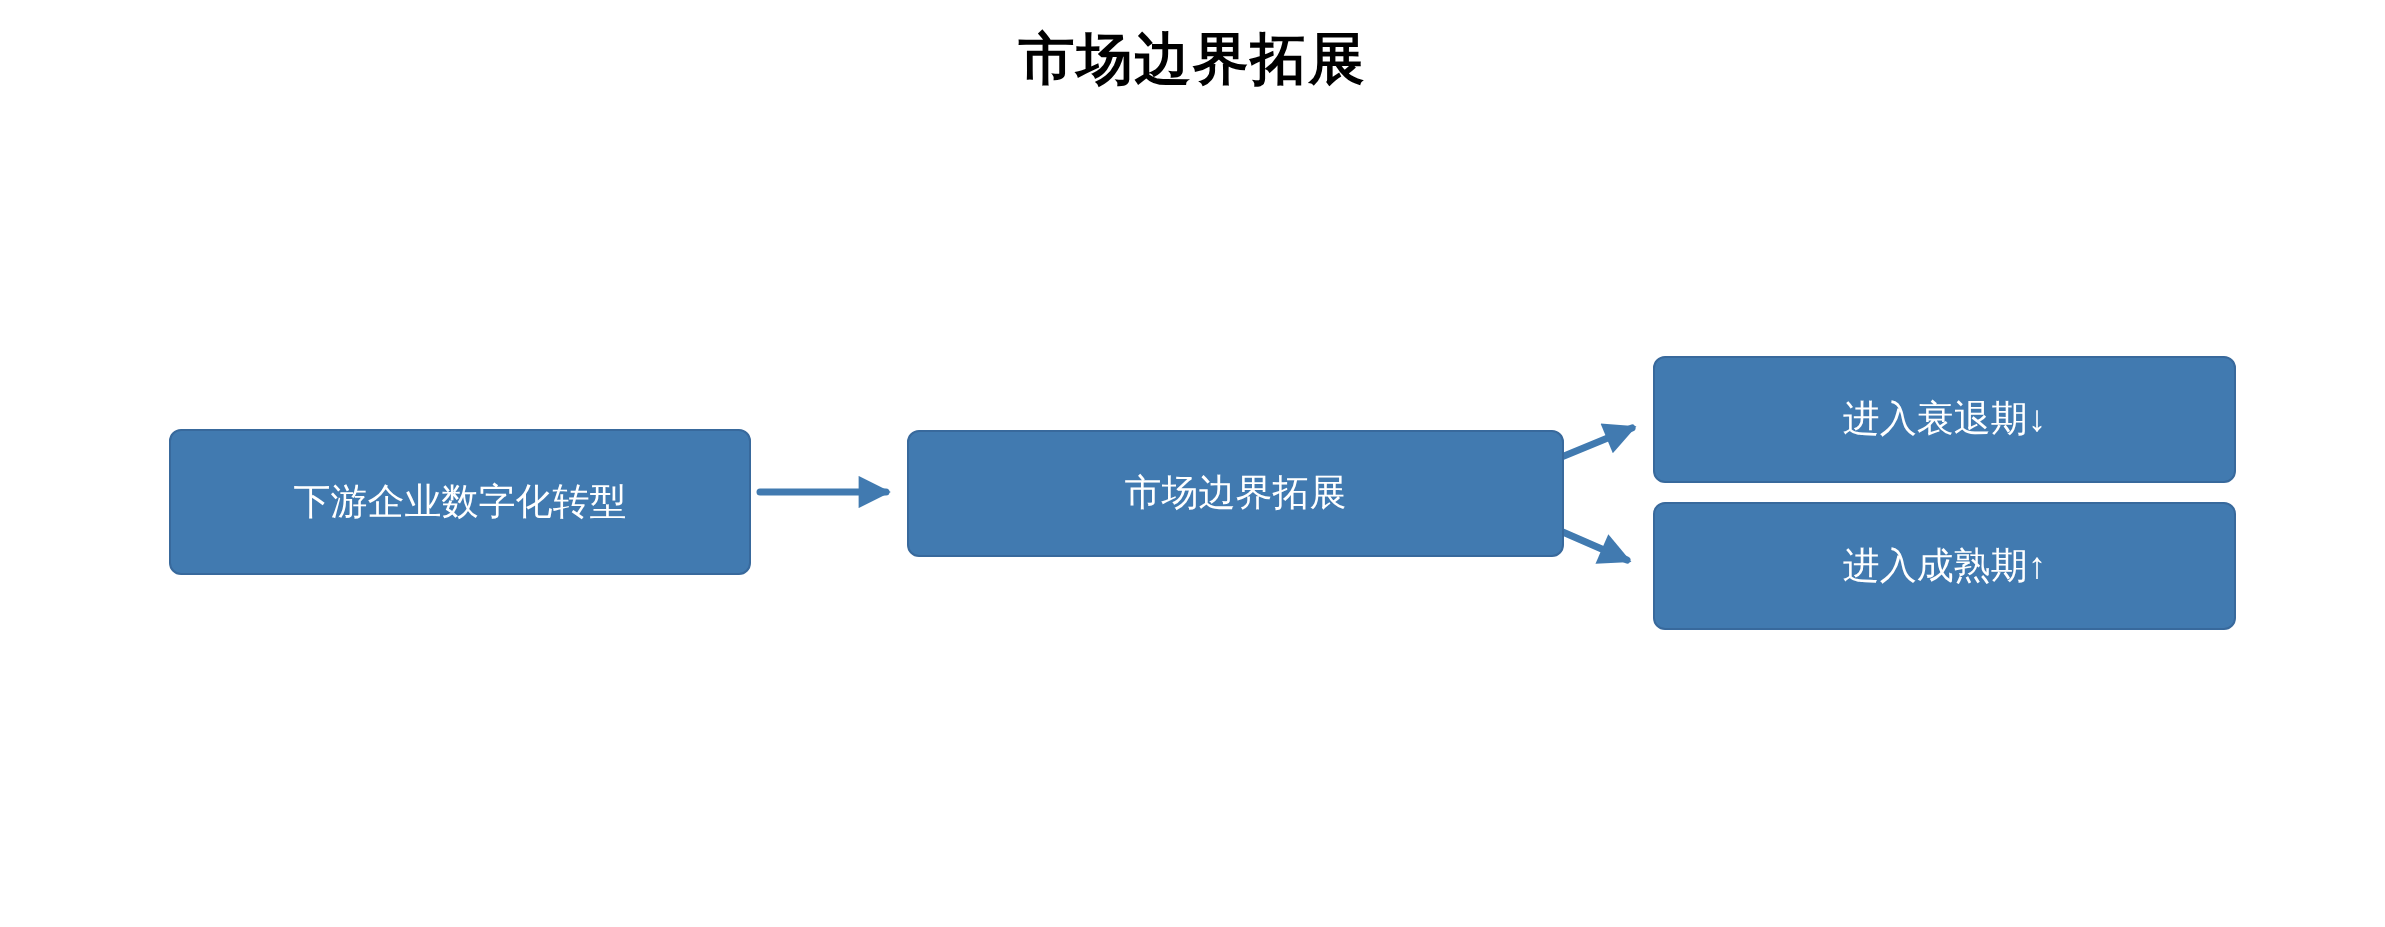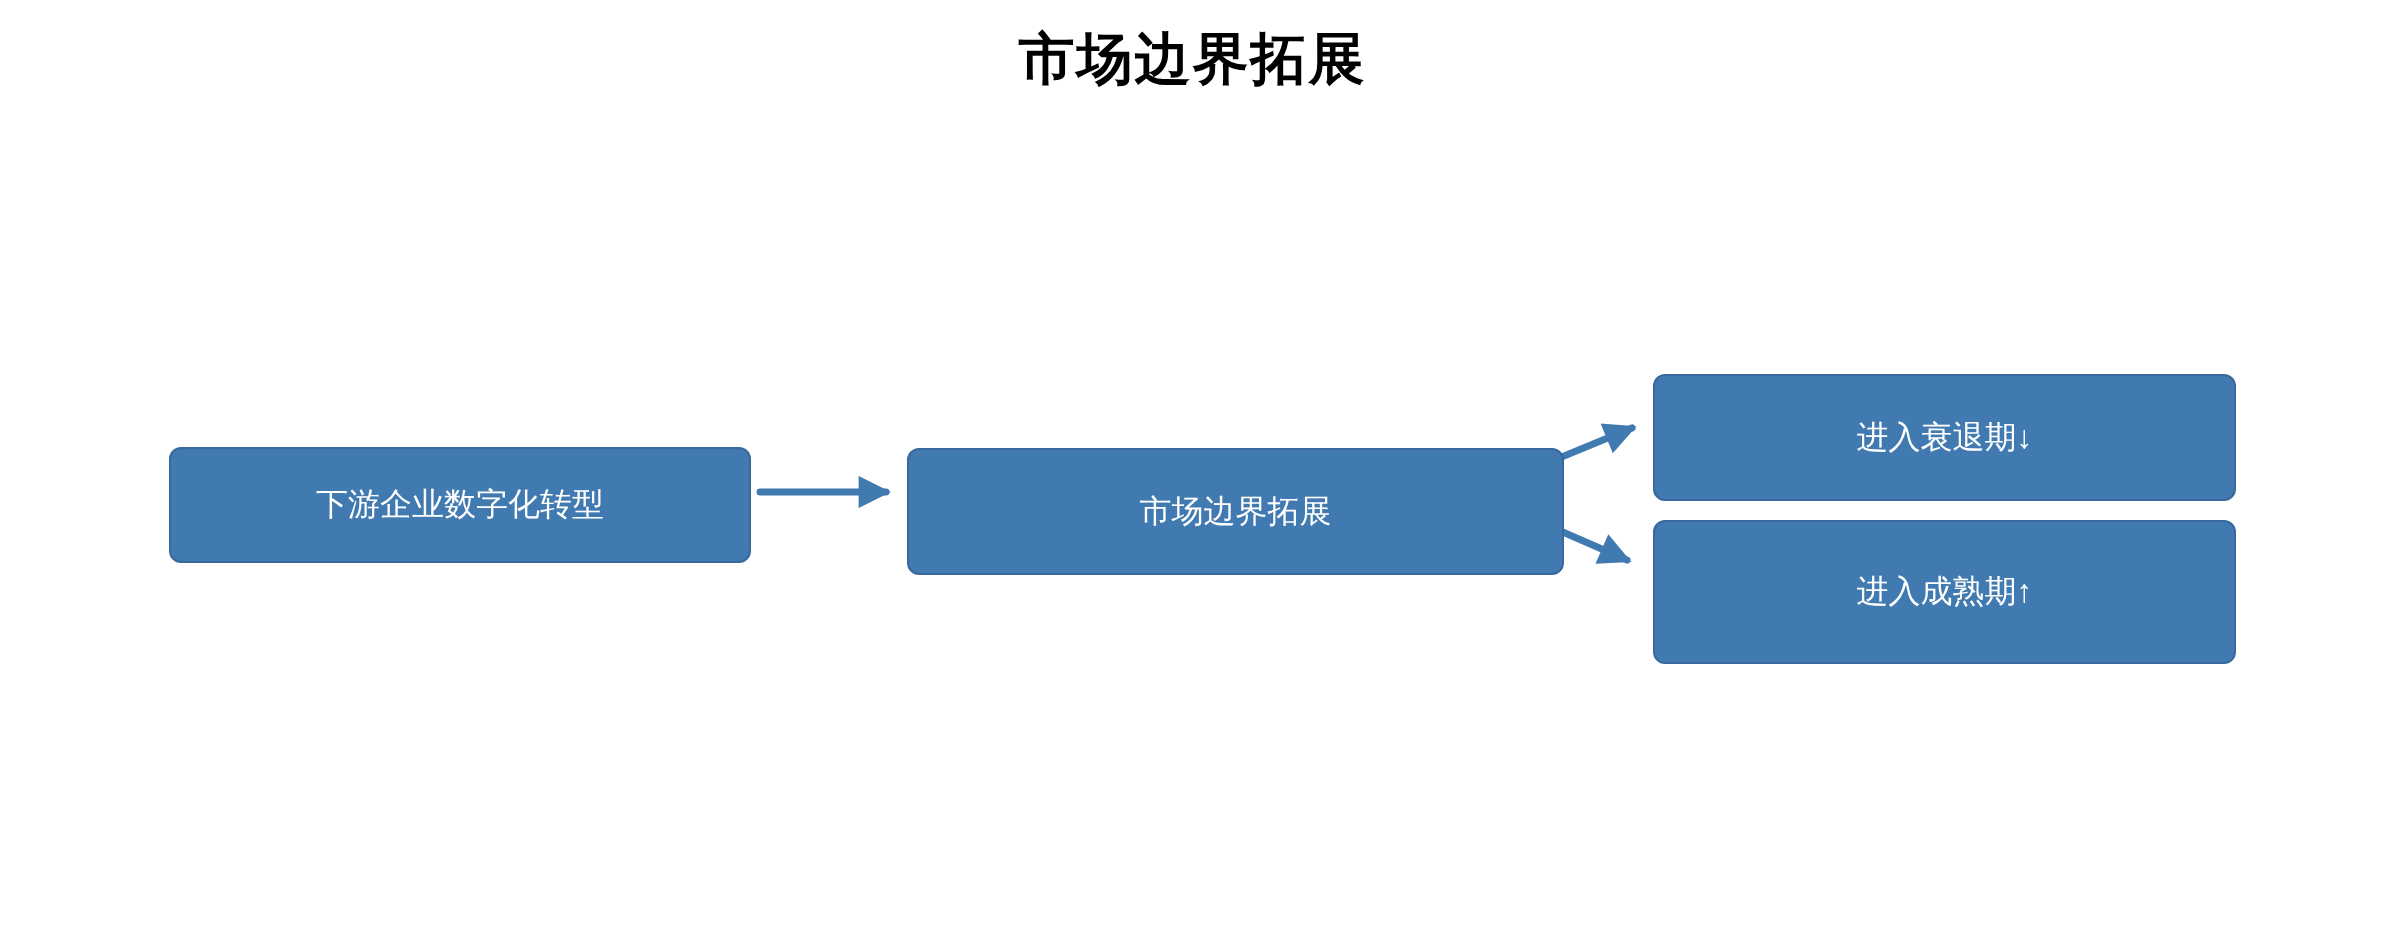--- a/index.html
+++ b/index.html
@@ -32,29 +32,28 @@
   }
   .node{
     position:absolute;
     display:flex;
     align-items:center;
     justify-content:center;
     background:var(--box-fill);
     border:2px solid var(--box-border);
     border-radius:12px;
     color:var(--box-text);
-    font-size:32px;
+    font-size:37px;
     text-align:center;
     line-height:1.1;
-    margin-top:18px;
   }
-  .n1{left:169px; top:429px; width:582px; height:116px;text-align:right;}
+  .n1{left:169px; top:429px; width:582px; height:146px;text-align:right;}
   .n2{left:907px; top:430px; width:657px; height:127px;}
   .n3{left:1653px;top:356px; width:583px; height:127px;}
-  .n4{left:1653px;top:502px; width:583px; height:144px;}
+  .n4{left:1653px;top:502px; width:583px; height:128px;}
   svg.arrows{
     position:absolute;
     left:0; top:0;
     width:2385px;
     height:927px;
     pointer-events:none;
   }
   svg.arrows line{
     stroke:var(--arrow);
     stroke-width:7;

